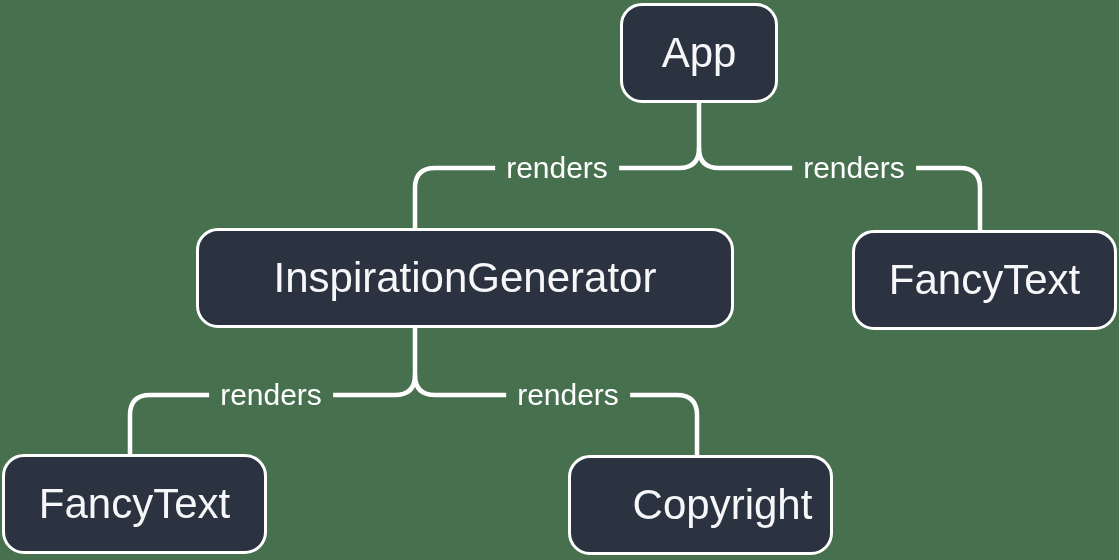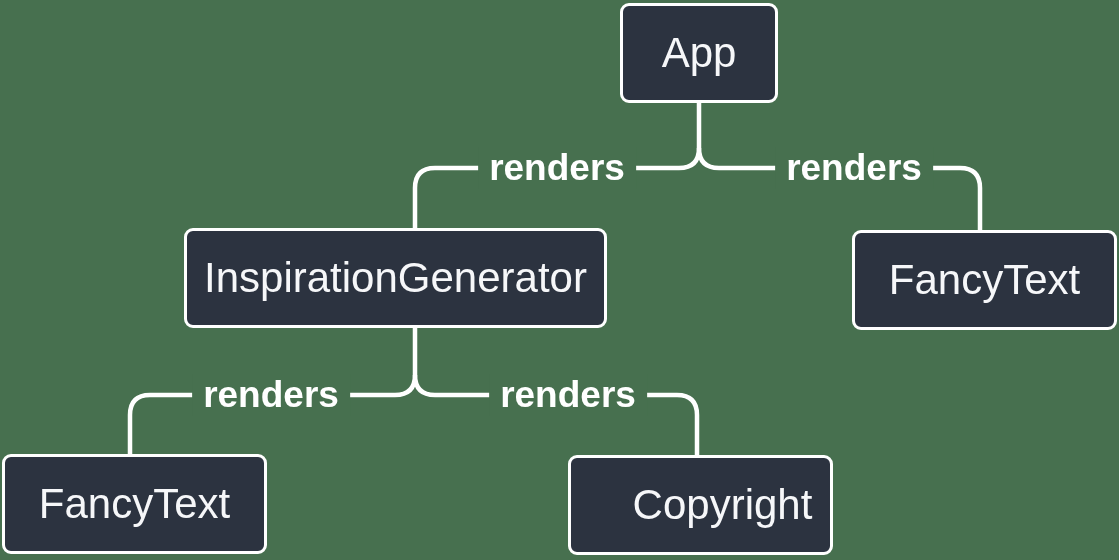--- a/index.html
+++ b/index.html
@@ -28,38 +28,38 @@
     stroke-width: 4.5;
   }
   .node {
     position: absolute;
     display: flex;
     align-items: center;
     justify-content: center;
     box-sizing: border-box;
     background: #2C3340;
     border: 3.5px solid #FFFFFF;
-    border-radius: 9px;
+    border-radius: 22px;
     color: #F6F7F9;
     font-size: 42px;
     font-weight: 500;
     white-space: nowrap;
   }
   .node-app                  { left: 620px; top: 3px;   width: 158px; height: 100px; }
-  .node-inspiration-generator{ left: 184px; top: 228px; width: 423px; height: 100px; }
+  .node-inspiration-generator{ left: 196px; top: 228px; width: 538px; height: 100px; }
   .node-fancy-text-right     { left: 852px; top: 230px; width: 265px; height: 100px; }
   .node-fancy-text-left      { left: 2px;   top: 454px; width: 265px; height: 100px; }
   .node-copyright            { left: 568px; top: 455px; width: 265px; height: 100px; padding-left: 44px; }
   .edge-label {
     position: absolute;
     transform: translate(-50%, -50%);
     background: #47704F;
     color: #FFFFFF;
-    font-size: 37px;
-    font-weight: 700;
+    font-size: 30px;
+    font-weight: 400;
     padding: 0 11px;
     white-space: nowrap;
   }
   .edge-label-1 { left: 557px; top: 168px; }
   .edge-label-2 { left: 854px; top: 168px; }
   .edge-label-3 { left: 271px; top: 395px; }
   .edge-label-4 { left: 568px; top: 395px; }
 </style>
 </head>
 <body>

